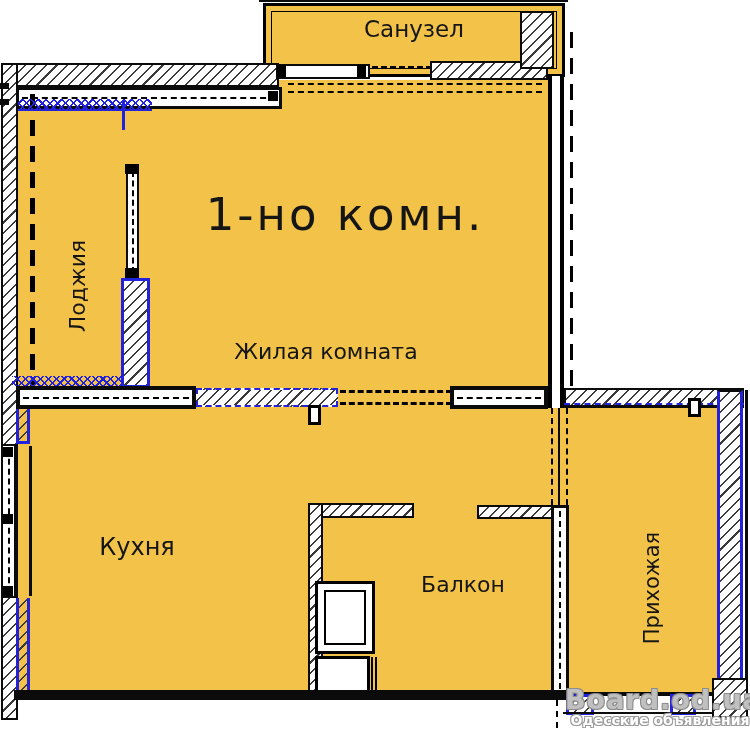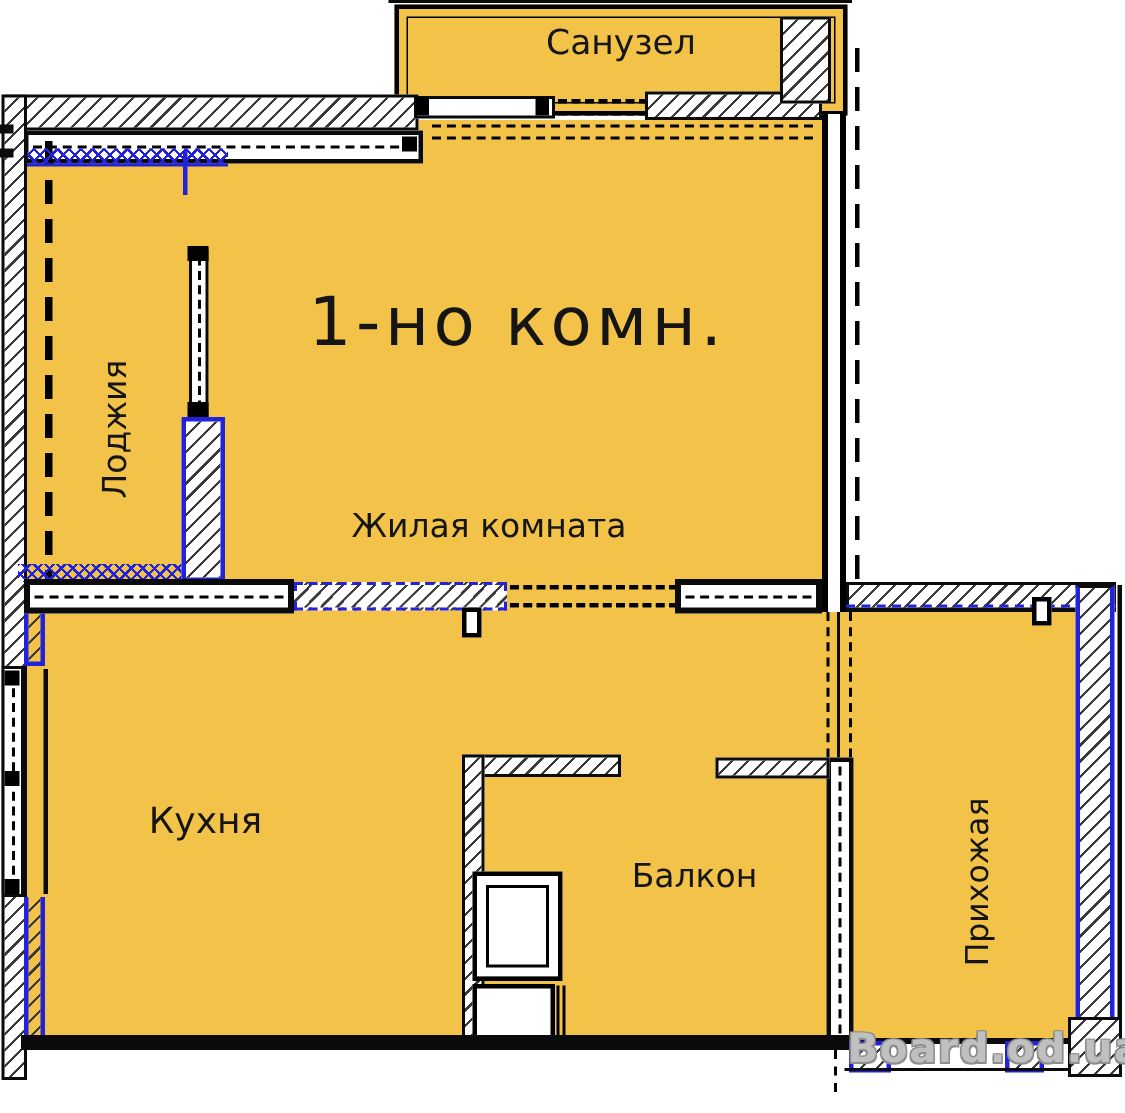--- a/index.html
+++ b/index.html
@@ -121,14 +121,15 @@
 
   <div class="abs label" style="left:263px;top:16px;width:302px;text-align:center;font-size:23px;">Санузел</div>
   <div class="abs label" style="left:145px;top:188px;width:400px;text-align:center;font-size:45px;font-weight:normal;letter-spacing:3px;">1-но комн.</div>
   <div class="abs label" style="left:176px;top:339px;width:300px;text-align:center;font-size:22px;">Жилая комната</div>
   <div class="abs label vlabel" style="left:18px;top:273px;width:120px;height:26px;font-size:22px;">Лоджия</div>
   <div class="abs label" style="left:57px;top:533px;width:160px;text-align:center;font-size:24px;">Кухня</div>
   <div class="abs label" style="left:383px;top:572px;width:160px;text-align:center;font-size:22px;">Балкон</div>
   <div class="abs label vlabel" style="left:580px;top:575px;width:145px;height:26px;font-size:21px;">Прихожая</div>
 
   <div class="abs wm-site" style="left:565px;top:684px;width:185px;text-align:center;font-size:27px;z-index:20;">Board.od.ua</div>
+  <div class="abs wm-tag" style="left:570px;top:712px;width:180px;text-align:center;font-size:14px;z-index:20;">Одесские объявления</div>
 
 </div>
 
 </body></html>

